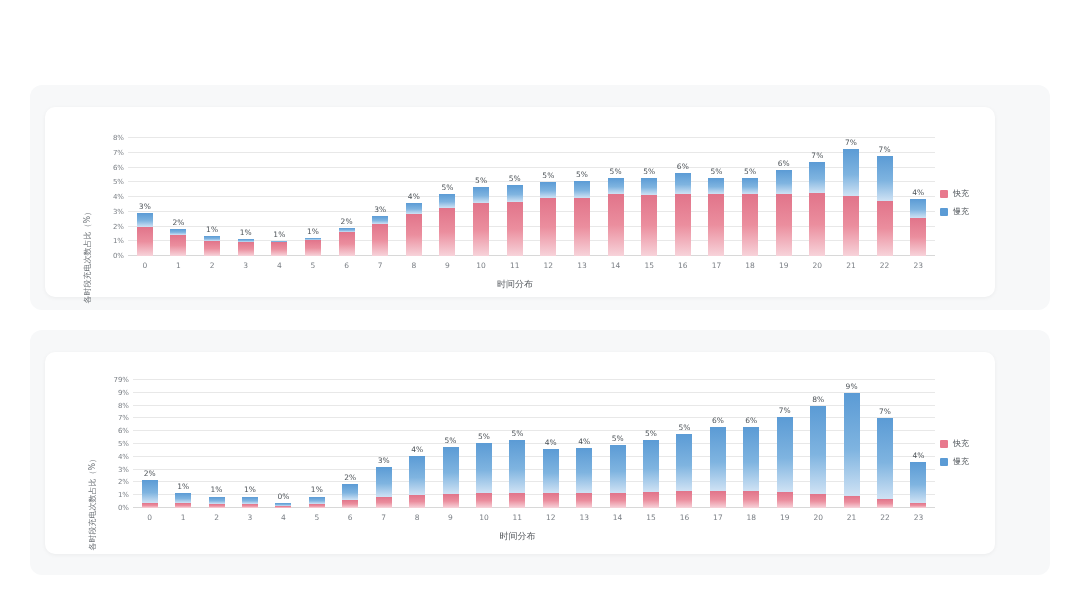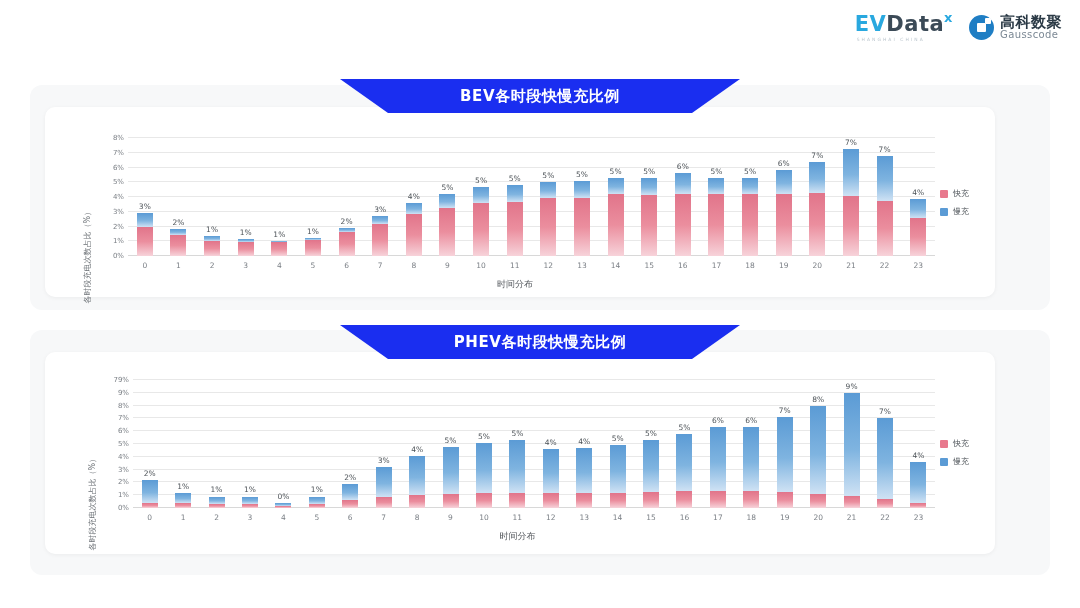--- a/index.html
+++ b/index.html
@@ -131,48 +131,23 @@
   .swatch{width:8px;height:8px;border-radius:1px;flex:0 0 auto;}
   .sw-fast{background:#e8798d;}
   .sw-slow{background:#5b9bd5;}
   .legend-label{font-size:8px;color:#4d5358;white-space:nowrap;font-family:"DejaVu Sans",sans-serif;}
 </style>
 </head>
 <body>
 
 <div class="page">
 
-  <div class="header">
-    <div class="logos">
-
-      <div class="evdata">
-        <div class="evdata-main">
-          <span class="ev-ev">EV</span>
-          <span class="ev-data">Data</span>
-          <span class="ev-x">x</span>
-        </div>
-        <div class="evdata-sub">SHANGHAI  CHINA</div>
-      </div>
-
-      <div class="gauss">
-        <div class="gauss-mark"></div>
-        <div class="gauss-txt">
-          <span class="gauss-cn">高科数聚</span>
-          <span class="gauss-en">Gausscode</span>
-        </div>
-      </div>
-
-    </div>
-  </div>
 
   <div class="card-outer" id="outer-bev"></div>
   <div class="card-inner" id="inner-bev"></div>
-  <div class="banner" id="banner-bev">
-    <span class="banner-text">BEV各时段快慢充比例</span>
-  </div>
   <div class="chart" id="chart-bev">
       <div class="ylabel">各时段充电次数占比（%）</div>
       <div class="plot">
         <div class="grid" style="bottom: 0%;"></div>
         <div class="grid" style="bottom: 12.5%;"></div>
         <div class="grid" style="bottom: 25%;"></div>
         <div class="grid" style="bottom: 37.5%;"></div>
         <div class="grid" style="bottom: 50%;"></div>
         <div class="grid" style="bottom: 62.5%;"></div>
         <div class="grid" style="bottom: 75%;"></div>
@@ -395,23 +370,20 @@
       <span class="legend-label">快充</span>
     </div>
     <div class="legend-row">
       <span class="swatch sw-slow"></span>
       <span class="legend-label">慢充</span>
     </div>
   </div>
 
   <div class="card-outer" id="outer-phev"></div>
   <div class="card-inner" id="inner-phev"></div>
-  <div class="banner" id="banner-phev">
-    <span class="banner-text">PHEV各时段快慢充比例</span>
-  </div>
   <div class="chart" id="chart-phev">
       <div class="ylabel">各时段充电次数占比（%）</div>
       <div class="plot">
         <div class="grid" style="bottom: 0%;"></div>
         <div class="grid" style="bottom: 10%;"></div>
         <div class="grid" style="bottom: 20%;"></div>
         <div class="grid" style="bottom: 30%;"></div>
         <div class="grid" style="bottom: 40%;"></div>
         <div class="grid" style="bottom: 50%;"></div>
         <div class="grid" style="bottom: 60%;"></div>

